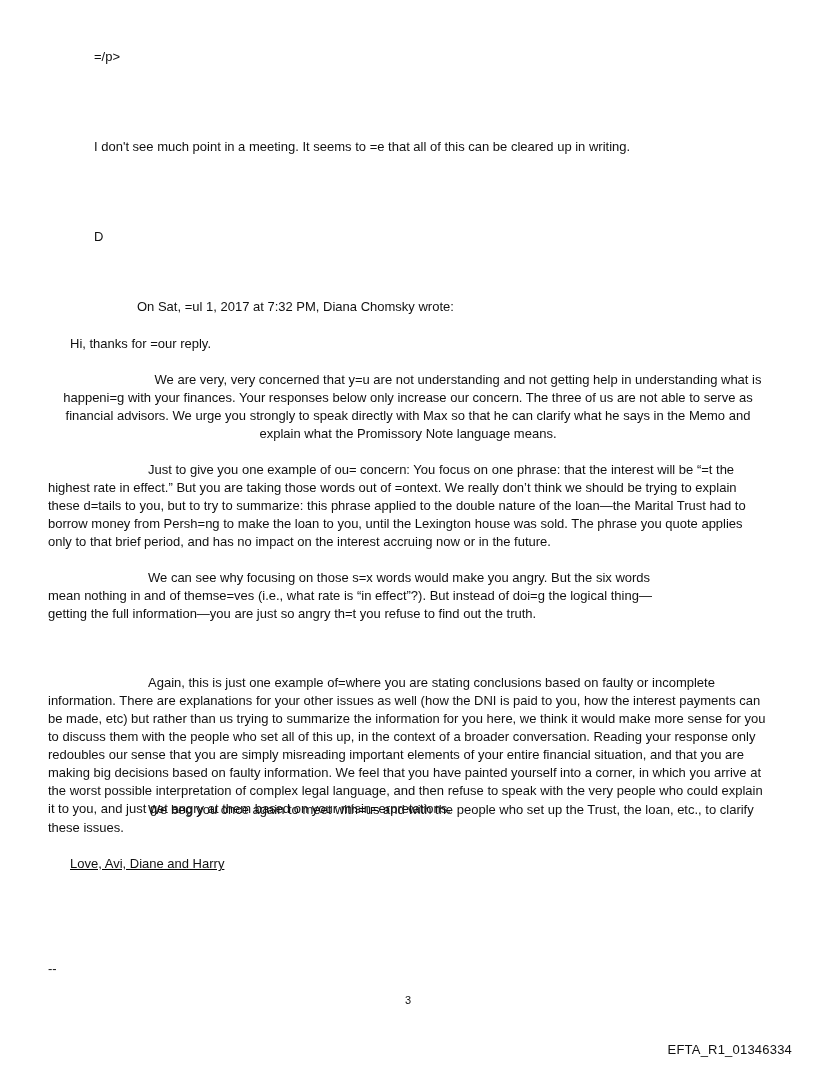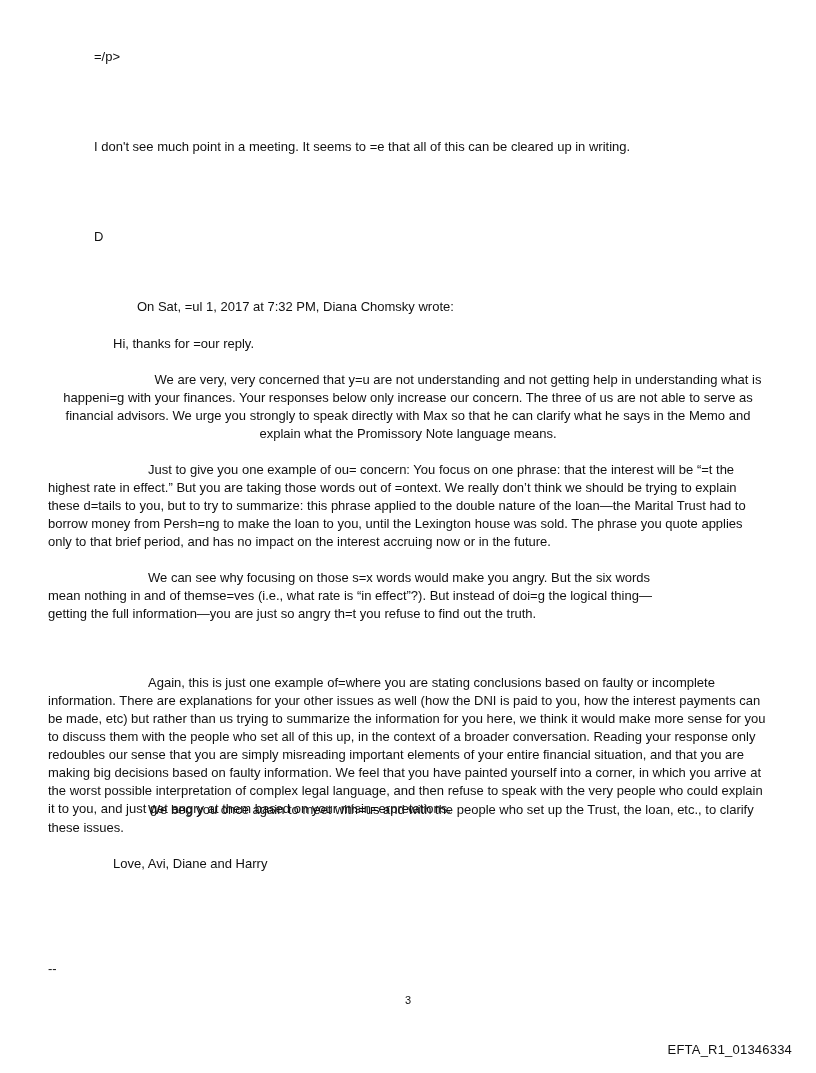--- a/index.html
+++ b/index.html
@@ -28,40 +28,40 @@
     margin: 0;
     font-size: 13.0px;
     line-height: 18px;
     color: #101010;
   }
   .lvl-a {
     margin-left: 94px;
     margin-right: 50px;
   }
   .lvl-b {
-    margin-left: 113px;
+    margin-left: 70px;
     margin-right: 48px;
   }
   .hang {
     margin-left: 48px;
     margin-right: 48px;
     text-indent: 100px;
   }
 
   .row-tag   { position: absolute; left: 0; top: 48px;  width: 816px; }
   .row-1     { position: absolute; left: 0; top: 138px; width: 816px; }
   .row-d     { position: absolute; left: 0; top: 228px; width: 816px; }
   .row-on    { position: absolute; left: 0; top: 298px; width: 816px; padding-left: 43px; }
   .row-hi    { position: absolute; left: 0; top: 335px; width: 816px; }
   .row-p1    { position: absolute; left: 0; top: 371px; width: 816px; text-align: center; }
   .row-p2    { position: absolute; left: 0; top: 461px; width: 816px; }
   .row-p3    { position: absolute; left: 0; top: 569px; width: 712px; }
   .row-p4    { position: absolute; left: 0; top: 674px; width: 816px; }
   .row-p5    { position: absolute; left: 0; top: 801px; width: 816px; }
-  .row-love  { position: absolute; left: 0; top: 855px; width: 816px; }
+  .row-love  { position: absolute; left: 0; top: 855px; width: 816px; text-decoration: underline; }
   .row-dash  { position: absolute; left: 0; top: 962px; width: 816px; }
 
   .dash {
     margin-left: 48px;
     font-size: 13px;
     line-height: 14px;
     color: #101010;
   }
   .page-number {
     position: absolute;

